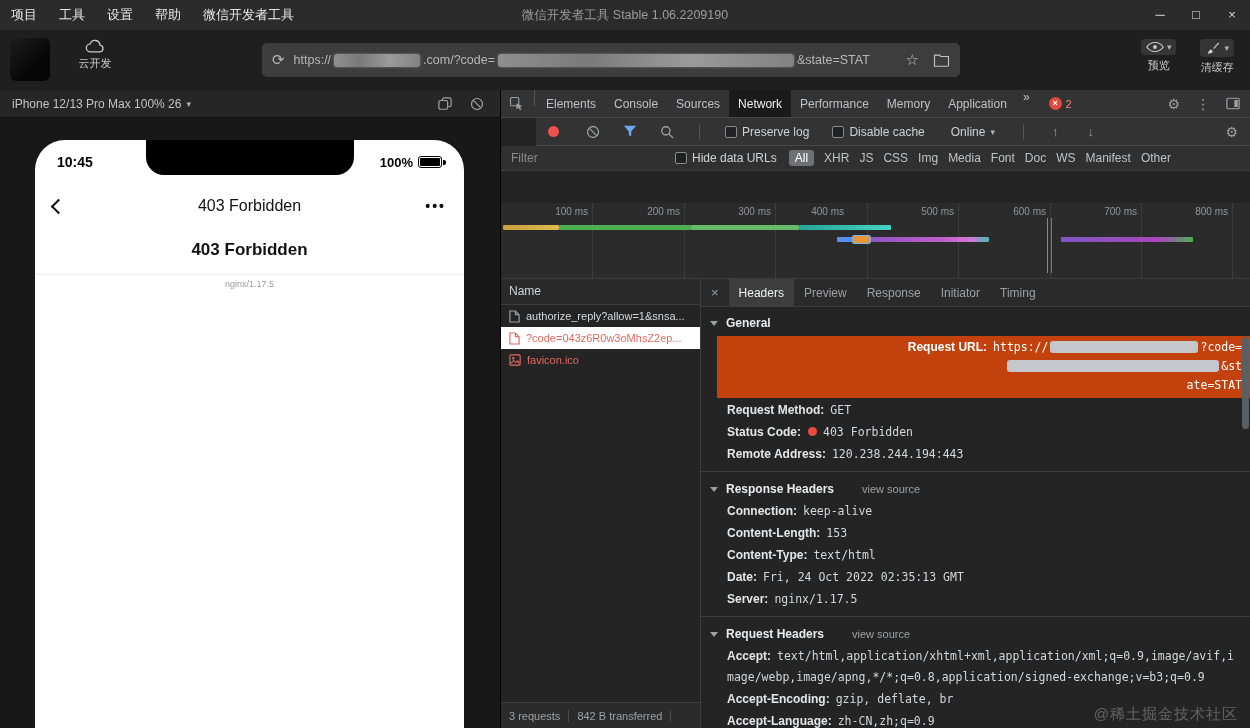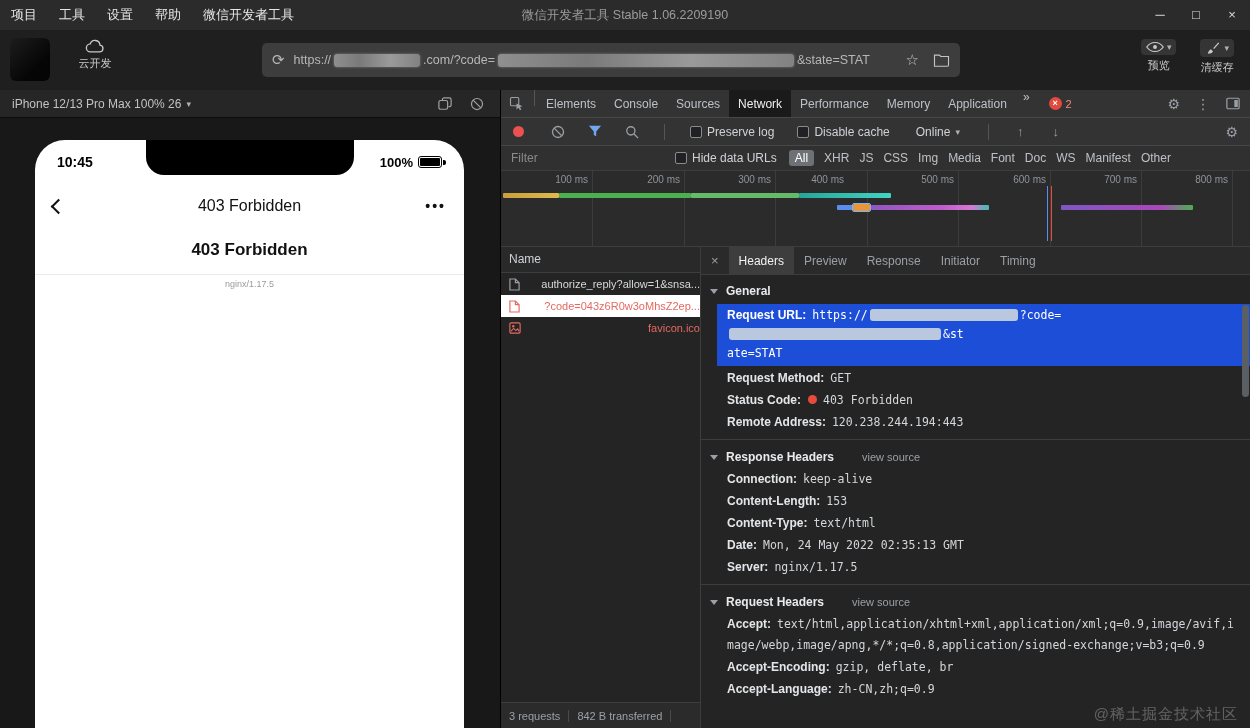--- a/index.html
+++ b/index.html
@@ -57,67 +57,67 @@
   .icon-pad { padding:0 8px; display:flex; align-items:center; }
   .vdiv { width:1px; height:16px; background:#555; margin:0 2px; }
   .dt-tab { padding:0 9px; line-height:28px; white-space:nowrap; }
   .dt-tab.active { background:#1a1a1a; color:#eceef0; }
   .more-tabs { padding:0 7px; color:#bdc1c6; }
   .err-badge { display:flex; align-items:center; gap:4px; margin-left:12px; color:#f28b82; font-size:11px; }
   .err-dot { width:13px; height:13px; border-radius:50%; background:#e04a3f; color:#fff; font-size:9px; line-height:13px; text-align:center; font-weight:700; }
   .tab-right { margin-left:auto; display:flex; align-items:center; gap:4px; padding-right:4px; color:#9aa0a6; }
   .glyph-btn { padding:0 6px; font-size:14px; color:#9aa0a6; }
 
-  .dt-netbar { height:28px; background:#333; border-bottom:1px solid #474747; display:flex; align-items:center; gap:23px; padding:0 8px; font-size:12px; flex:none; }
+  .dt-netbar { height:28px; background:#333; border-bottom:1px solid #474747; display:flex; align-items:center; gap:23px; padding:0 8px; font-size:12px; flex:none;margin-left:35px; }
   .rec-dot { width:11px; height:11px; border-radius:50%; background:#ec5050; margin:0 4px; }
   .chk { display:flex; align-items:center; gap:5px; white-space:nowrap; }
   .cb { width:12px; height:12px; border:1px solid #8a8a8a; border-radius:2px; background:#202124; flex:none; }
   .throttle { display:flex; align-items:center; gap:5px; padding:0 3px; }
   .arrow-glyph { font-size:13px; color:#9aa0a6; padding:0 3px; }
   .net-gear { margin-left:auto; padding-right:4px; font-size:14px; color:#9aa0a6; }
 
   .dt-filterbar { height:25px; background:#303030; border-bottom:1px solid #3d3d3d; display:flex; align-items:center; gap:12px; padding:0 10px; font-size:12px; flex:none; }
   .filter-input { width:152px; background:transparent; border:none; outline:none; color:#c9c9c9; font-size:12px; font-family:"Liberation Sans",sans-serif; }
   .filter-input::placeholder { color:#8a8a8a; }
   .chips { display:flex; align-items:center; gap:10px; }
   .chip { color:#bdc1c6; white-space:nowrap; }
   .chip.sel { background:#6d7176; color:#fff; padding:1px 6px; border-radius:3px; }
   .dt-filterbar2 { height:23px; background:#303030; border-bottom:1px solid #3d3d3d; display:flex; align-items:center; gap:18px; padding:0 10px; font-size:12px; flex:none; }
 
-  .dt-overview { height:76px; background:#2b2b2b; border-bottom:1px solid #3d3d3d; position:relative; flex:none; overflow:hidden; }
+  .dt-overview { height:76px; background:#2b2b2b; border-bottom:1px solid #3d3d3d; position:relative; flex:none; overflow:hidden;margin-top:32px; }
   .gridline { position:absolute; top:0; bottom:0; width:1px; background:#3c3c3c; }
   .tick-label { position:absolute; top:3px; transform:translateX(-100%); padding-right:4px; font-size:10px; color:#8f949a; white-space:nowrap; }
   .ov-bar { position:absolute; height:5px; border-radius:1px; }
   .ev-line { position:absolute; top:15px; bottom:5px; width:1px; }
 
   .dt-body { flex:1; display:flex; min-height:0; }
   .names { width:200px; border-right:1px solid #3d3d3d; position:relative; background:#242424; flex:none; }
   .names-header { height:26px; line-height:25px; padding-left:8px; font-size:12px; color:#cfd2d6; border-bottom:1px solid #3d3d3d; background:#292929; }
-  .req-row { height:22px; display:flex; align-items:center; gap:6px; padding-left:8px; font-size:11px; color:#d6d8da; white-space:nowrap; overflow:hidden;justify-content:space-between; }
+  .req-row { height:22px; display:flex; align-items:center; gap:6px; padding-left:8px; font-size:11px; color:#d6d8da; white-space:nowrap; overflow:hidden; }
   .req-row.alt { background:#2a2a2a; }
   .req-row.error { color:#e46962; }
   .req-row.selected { background:#ffffff; }
   .req-icon { flex:none; display:flex; }
   .names-footer { position:absolute; left:0; right:0; bottom:0; height:26px; background:#2b2b2b; border-top:1px solid #3d3d3d; display:flex; align-items:center; gap:8px; padding:0 8px; font-size:11px; color:#9aa0a6; white-space:nowrap; overflow:hidden; }
   .fsep { width:1px; height:12px; background:#4a4a4a; flex:none; }
 
   .details { flex:1; display:flex; flex-direction:column; background:#242424; position:relative; min-width:0; }
   .dtl-tabs { height:28px; background:#2a2a2a; border-bottom:1px solid #3d3d3d; display:flex; align-items:center; font-size:12px; color:#9aa0a6; flex:none; }
   .dtl-close { padding:0 10px; font-size:13px; }
   .dtl-tab { padding:0 10px; line-height:28px; }
   .dtl-tab.active { background:#3d3d3d; color:#f1f3f4; }
   .dtl-content { flex:1; overflow:hidden; padding-top:4px; font-size:12px; }
   .sec-header { display:flex; align-items:center; height:24px; padding-left:9px; color:#e8eaed; font-weight:700; }
   .tri-down { width:0; height:0; border-left:4px solid transparent; border-right:4px solid transparent; border-top:5px solid #9aa0a6; margin-right:8px; }
   .view-src { margin-left:28px; font-weight:400; color:#9aa0a6; font-size:11px; }
   .hrow { padding:0 12px 1px 26px; line-height:21px; }
   .hkey { font-weight:700; color:#e3e6e9; margin-right:6px; }
   .hval { font-family:"DejaVu Sans Mono", monospace; color:#d3d7db; font-size:11.5px; word-break:break-all; }
   .sec-div { border-top:1px solid #3d3d3d; margin:5px 0; }
-  .url-hl { background:#1d4ed8; margin:1px 0 2px 16px; padding:2px 8px 3px 10px; color:#fff; line-height:19px; }
+  .url-hl { background:#c2410c; margin:1px 0 2px 16px; padding:2px 8px 3px 10px; color:#fff; line-height:19px;text-align:right; }
   .url-hl .hkey { color:#fff; }
   .url-hl .hval { color:#fff; }
   .redact-b { display:inline-block; height:12px; border-radius:3px; background:#c7d3de; opacity:.92; vertical-align:-2px; margin:0 2px; }
   .redact-b.b1 { width:148px; } .redact-b.b2 { width:212px; }
   .sdot { display:inline-block; width:9px; height:9px; border-radius:50%; background:#e84b3c; margin:0 6px 0 1px; }
   .dtl-scroll { position:absolute; right:1px; top:58px; width:7px; height:92px; background:#5a5f64; border-radius:4px; }
 
   .watermark { position:absolute; right:12px; bottom:4px; font-size:15px; color:rgba(255,255,255,0.28); letter-spacing:1px; z-index:40; }
 
   svg { display:block; }
@@ -443,21 +443,21 @@
             <div class="hrow">
               <span class="hkey">Connection:</span><span class="hval">keep-alive</span>
             </div>
             <div class="hrow">
               <span class="hkey">Content-Length:</span><span class="hval">153</span>
             </div>
             <div class="hrow">
               <span class="hkey">Content-Type:</span><span class="hval">text/html</span>
             </div>
             <div class="hrow">
-              <span class="hkey">Date:</span><span class="hval">Mon, 24 May 2022 02:35:13 GMT</span>
+              <span class="hkey">Date:</span><span class="hval">Fri, 24 Oct 2022 02:35:13 GMT</span>
             </div>
             <div class="hrow">
               <span class="hkey">Server:</span><span class="hval">nginx/1.17.5</span>
             </div>
 
             <div class="sec-div"></div>
 
             <div class="sec-header">
               <span class="tri-down"></span>
               <span>Request Headers</span>

